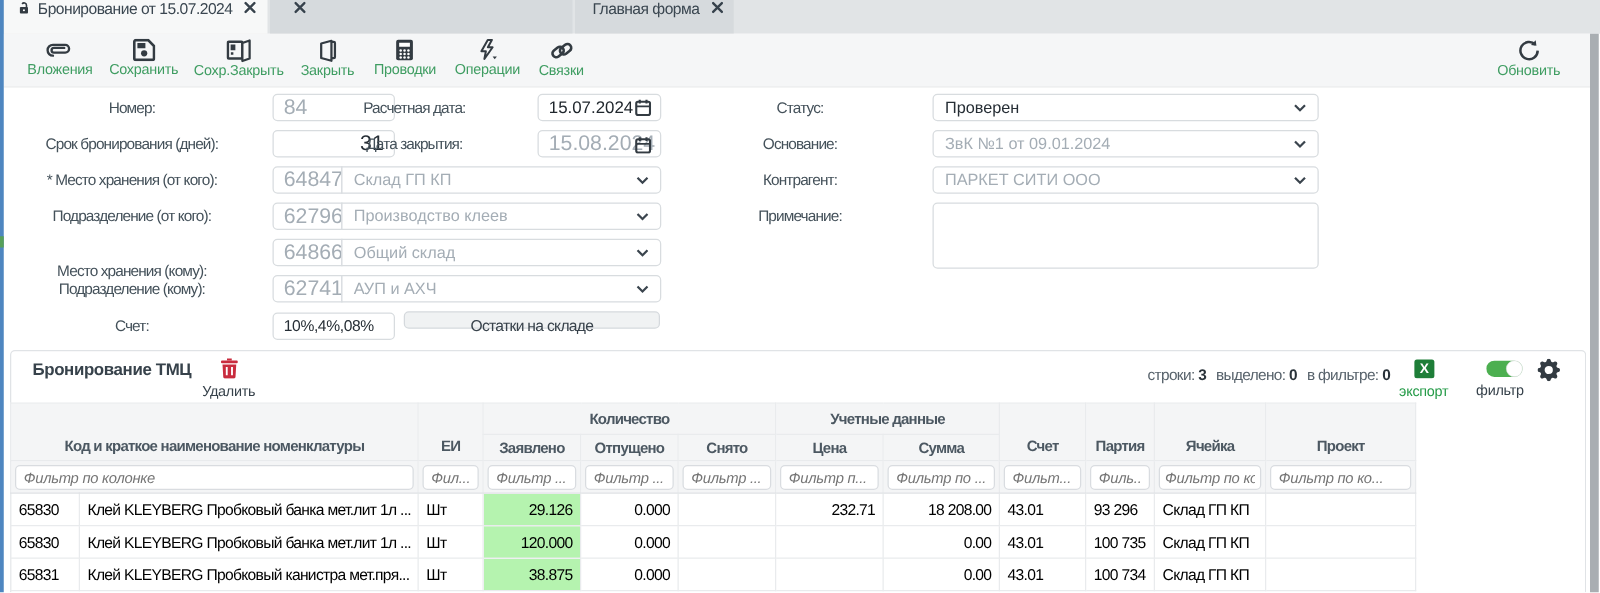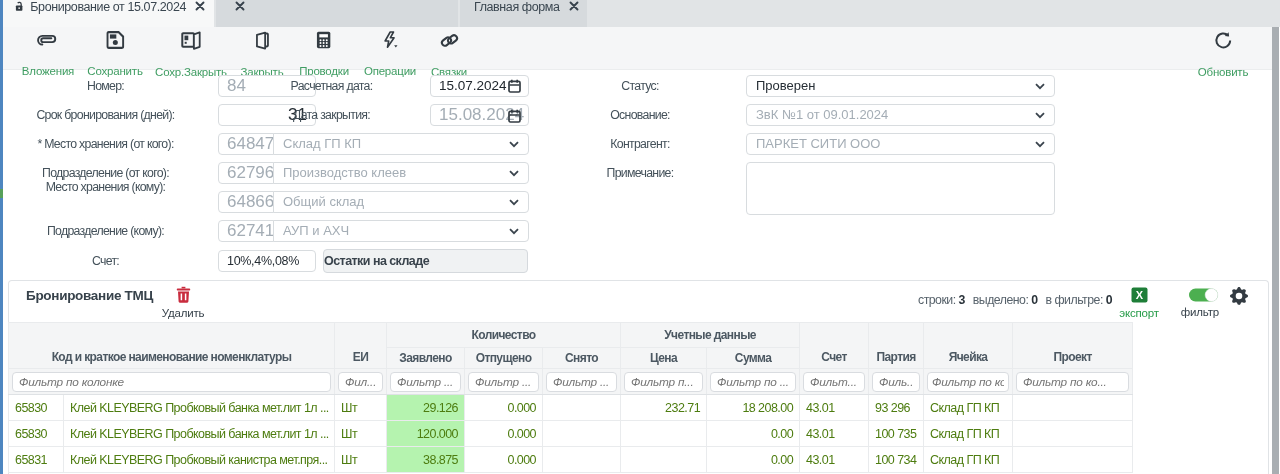--- a/index.html
+++ b/index.html
@@ -11,21 +11,21 @@
 .tab .x{margin-left:9px}
 #tab1{left:3px;width:211px;background:#f7f8f8;padding:0 9px 0 12px}
 #tab2{left:216px;width:242px;padding:0 9px 0 10px}
 #tab3{left:460px;width:127px;padding:0 9px 0 14px}
 
 #lline{left:0;top:0;width:3px;height:474px;background:#4e86c0}
 #lnotch{left:0;top:189px;width:3px;height:9px;background:#57a05a}
 
 #toolbar{left:3px;top:27px;width:1269px;height:43px;background:#f5f6f7;border-bottom:1px solid #ebedee}
 .tbtn{position:absolute;top:31px;transform:translateX(-50%);text-align:center;white-space:nowrap}
-.tbtn .lab{font-size:11.5px;letter-spacing:-0.2px;color:#3f9d62;margin-top:16px}
+.tbtn .lab{font-size:11.5px;letter-spacing:-0.2px;color:#3f9d62;margin-top:1px}
 .tbtn svg{display:block;margin:0 auto}
 
 .lbl{position:absolute;height:22px;line-height:22px;font-size:12.3px;letter-spacing:-0.7px;color:#44515a;text-align:center;white-space:nowrap}
 .inp{position:absolute;height:22px;line-height:20px;border:1px solid #d8dcdf;border-radius:4px;background:#fff;font-size:17px;padding:0 8px;color:#262e35;white-space:nowrap;overflow:hidden}
 .gray{color:#a4adb5}
 .sel{position:absolute;height:22px;line-height:20px;border:1px solid #d8dcdf;border-radius:4px;background:#fff;font-size:13px;padding:0 26px 0 9px;color:#262e35;white-space:nowrap;overflow:hidden}
 .sel svg{position:absolute;right:9px;top:7px}
 .cal{position:absolute;right:7px;top:3px}
 .sel.gray{color:#a4adb5}
 
@@ -37,21 +37,21 @@
 
 table{border-collapse:collapse;table-layout:fixed}
 #tbl{position:absolute;left:8px;top:322px;width:1124px}
 #tbl td,#tbl th{border:1px solid #e9ebed;overflow:hidden;white-space:nowrap;font-size:12.5px;letter-spacing:-0.55px}
 #tbl th{background:#f4f5f6;color:#4c5862;font-weight:bold;font-size:12px;letter-spacing:-0.6px}
 #tbl .grp{height:25px;border-bottom:1px solid #e9ebed}
 #tbl .h2 th{height:21px}
 #tbl .rs{vertical-align:bottom;padding-bottom:4px}
 #tbl .frow td{height:26px;background:#f4f5f6;padding:0 3px;border-bottom:1px solid #dfe2e5}
 .fin{width:100%;height:20px;border:1px solid #d9dce0;border-radius:4px;background:#fff;font-style:italic;font-size:11.8px;letter-spacing:-0.2px;color:#b4bac1;font-family:"Liberation Sans",sans-serif;padding:0 6px;outline:none}
-#tbl .dr td{height:26px;color:#4d7c0f;padding:0 6px}
+#tbl .dr td{height:26px;color:#000000;padding:0 6px}
 #tbl .dr .r{text-align:right}
 #tbl .grn{background:#b5f3af;color:#35414a}
 #tbl .gy{color:#9aa1a8}
 
 #sbar{left:1272px;top:27px;width:7px;height:447px;background:#a9aeb2}
 </style></head>
 <body>
 <div class="abs" id="tabbar"></div>
 <div class="tab" id="tab1">
     <svg width="11" height="13" viewBox="0 0 11 13">
@@ -156,33 +156,33 @@
 <div class="lbl" style="left:0;width:211px;top:133px">* Место хранения (от кого):</div>
 <div class="inp gray" style="left:218px;top:133px;width:56px;border-radius:4px 0 0 4px">64847</div>
 <div class="sel gray" style="left:273px;top:133px;width:256px;border-radius:0 4px 4px 0">Склад ГП КП<svg width="10" height="7" viewBox="0 0 10 7">
       <path d="M1 1.2 L5 5.2 L9 1.2" fill="none" stroke="#3b454e" stroke-width="1.8"></path>
     </svg></div>
 <div class="lbl" style="left:0;width:211px;top:162px">Подразделение (от кого):</div>
 <div class="inp gray" style="left:218px;top:162px;width:56px;border-radius:4px 0 0 4px">62796</div>
 <div class="sel gray" style="left:273px;top:162px;width:256px;border-radius:0 4px 4px 0">Производство клеев<svg width="10" height="7" viewBox="0 0 10 7">
       <path d="M1 1.2 L5 5.2 L9 1.2" fill="none" stroke="#3b454e" stroke-width="1.8"></path>
     </svg></div>
-<div class="lbl" style="left:0;width:211px;top:176px">Место хранения (кому):</div>
+<div class="lbl" style="left:0;width:211px;top:206px">Место хранения (кому):</div>
 <div class="inp gray" style="left:218px;top:191px;width:56px;border-radius:4px 0 0 4px">64866</div>
 <div class="sel gray" style="left:273px;top:191px;width:256px;border-radius:0 4px 4px 0">Общий склад<svg width="10" height="7" viewBox="0 0 10 7">
       <path d="M1 1.2 L5 5.2 L9 1.2" fill="none" stroke="#3b454e" stroke-width="1.8"></path>
     </svg></div>
 <div class="lbl" style="left:0;width:211px;top:220px">Подразделение (кому):</div>
 <div class="inp gray" style="left:218px;top:220px;width:56px;border-radius:4px 0 0 4px">62741</div>
 <div class="sel gray" style="left:273px;top:220px;width:256px;border-radius:0 4px 4px 0">АУП и АХЧ<svg width="10" height="7" viewBox="0 0 10 7">
       <path d="M1 1.2 L5 5.2 L9 1.2" fill="none" stroke="#3b454e" stroke-width="1.8"></path>
     </svg></div>
 <div class="lbl" style="left:0;width:211px;top:250px">Счет:</div>
 <div class="inp" style="left:218px;top:250px;width:98px;font-size:12.5px;letter-spacing:-0.3px">10%,4%,08%</div>
-<div class="abs" style="left:323px;top:249px;width:205px;height:24px;background:#f0f2f3;border:1px solid #d5d9dd;border-radius:4px;line-height:22px;font-size:12.5px;font-weight:bold;letter-spacing:-0.55px;color:#39434c">Остатки на складе</div>
+<div class="abs" style="left:323px;top:249px;width:205px;height:14px;background:#f0f2f3;border:1px solid #d5d9dd;border-radius:4px;text-align:center;line-height:22px;font-size:12.5px;font-weight:normal;letter-spacing:-0.55px;color:#39434c">Остатки на складе</div>
 
 <div class="lbl" style="left:240px;width:183px;top:75px">Расчетная дата:</div>
 <div class="inp" style="left:430px;top:75px;width:99px;font-size:13.5px;color:#20272d">15.07.2024<span class="cal"><svg width="13" height="14" viewBox="0 0 13 14">
         <rect x="1" y="2.4" width="11" height="10.6" rx="1.4" fill="none" stroke="#333b42" stroke-width="1.7"></rect>
         <path d="M3.8 0.8 v3 M9.2 0.8 v3" stroke="#333b42" stroke-width="1.7"></path>
         <path d="M1.6 6 h9.8" stroke="#333b42" stroke-width="1.4"></path>
       </svg></span></div>
 <div class="lbl" style="left:240px;width:183px;top:104px">Дата закрытия:</div>
 <div class="inp gray" style="left:430px;top:104px;width:99px">15.08.2024<span class="cal"><svg width="13" height="14" viewBox="0 0 13 14">
         <rect x="1" y="2.4" width="11" height="10.6" rx="1.4" fill="none" stroke="#333b42" stroke-width="1.7"></rect>

